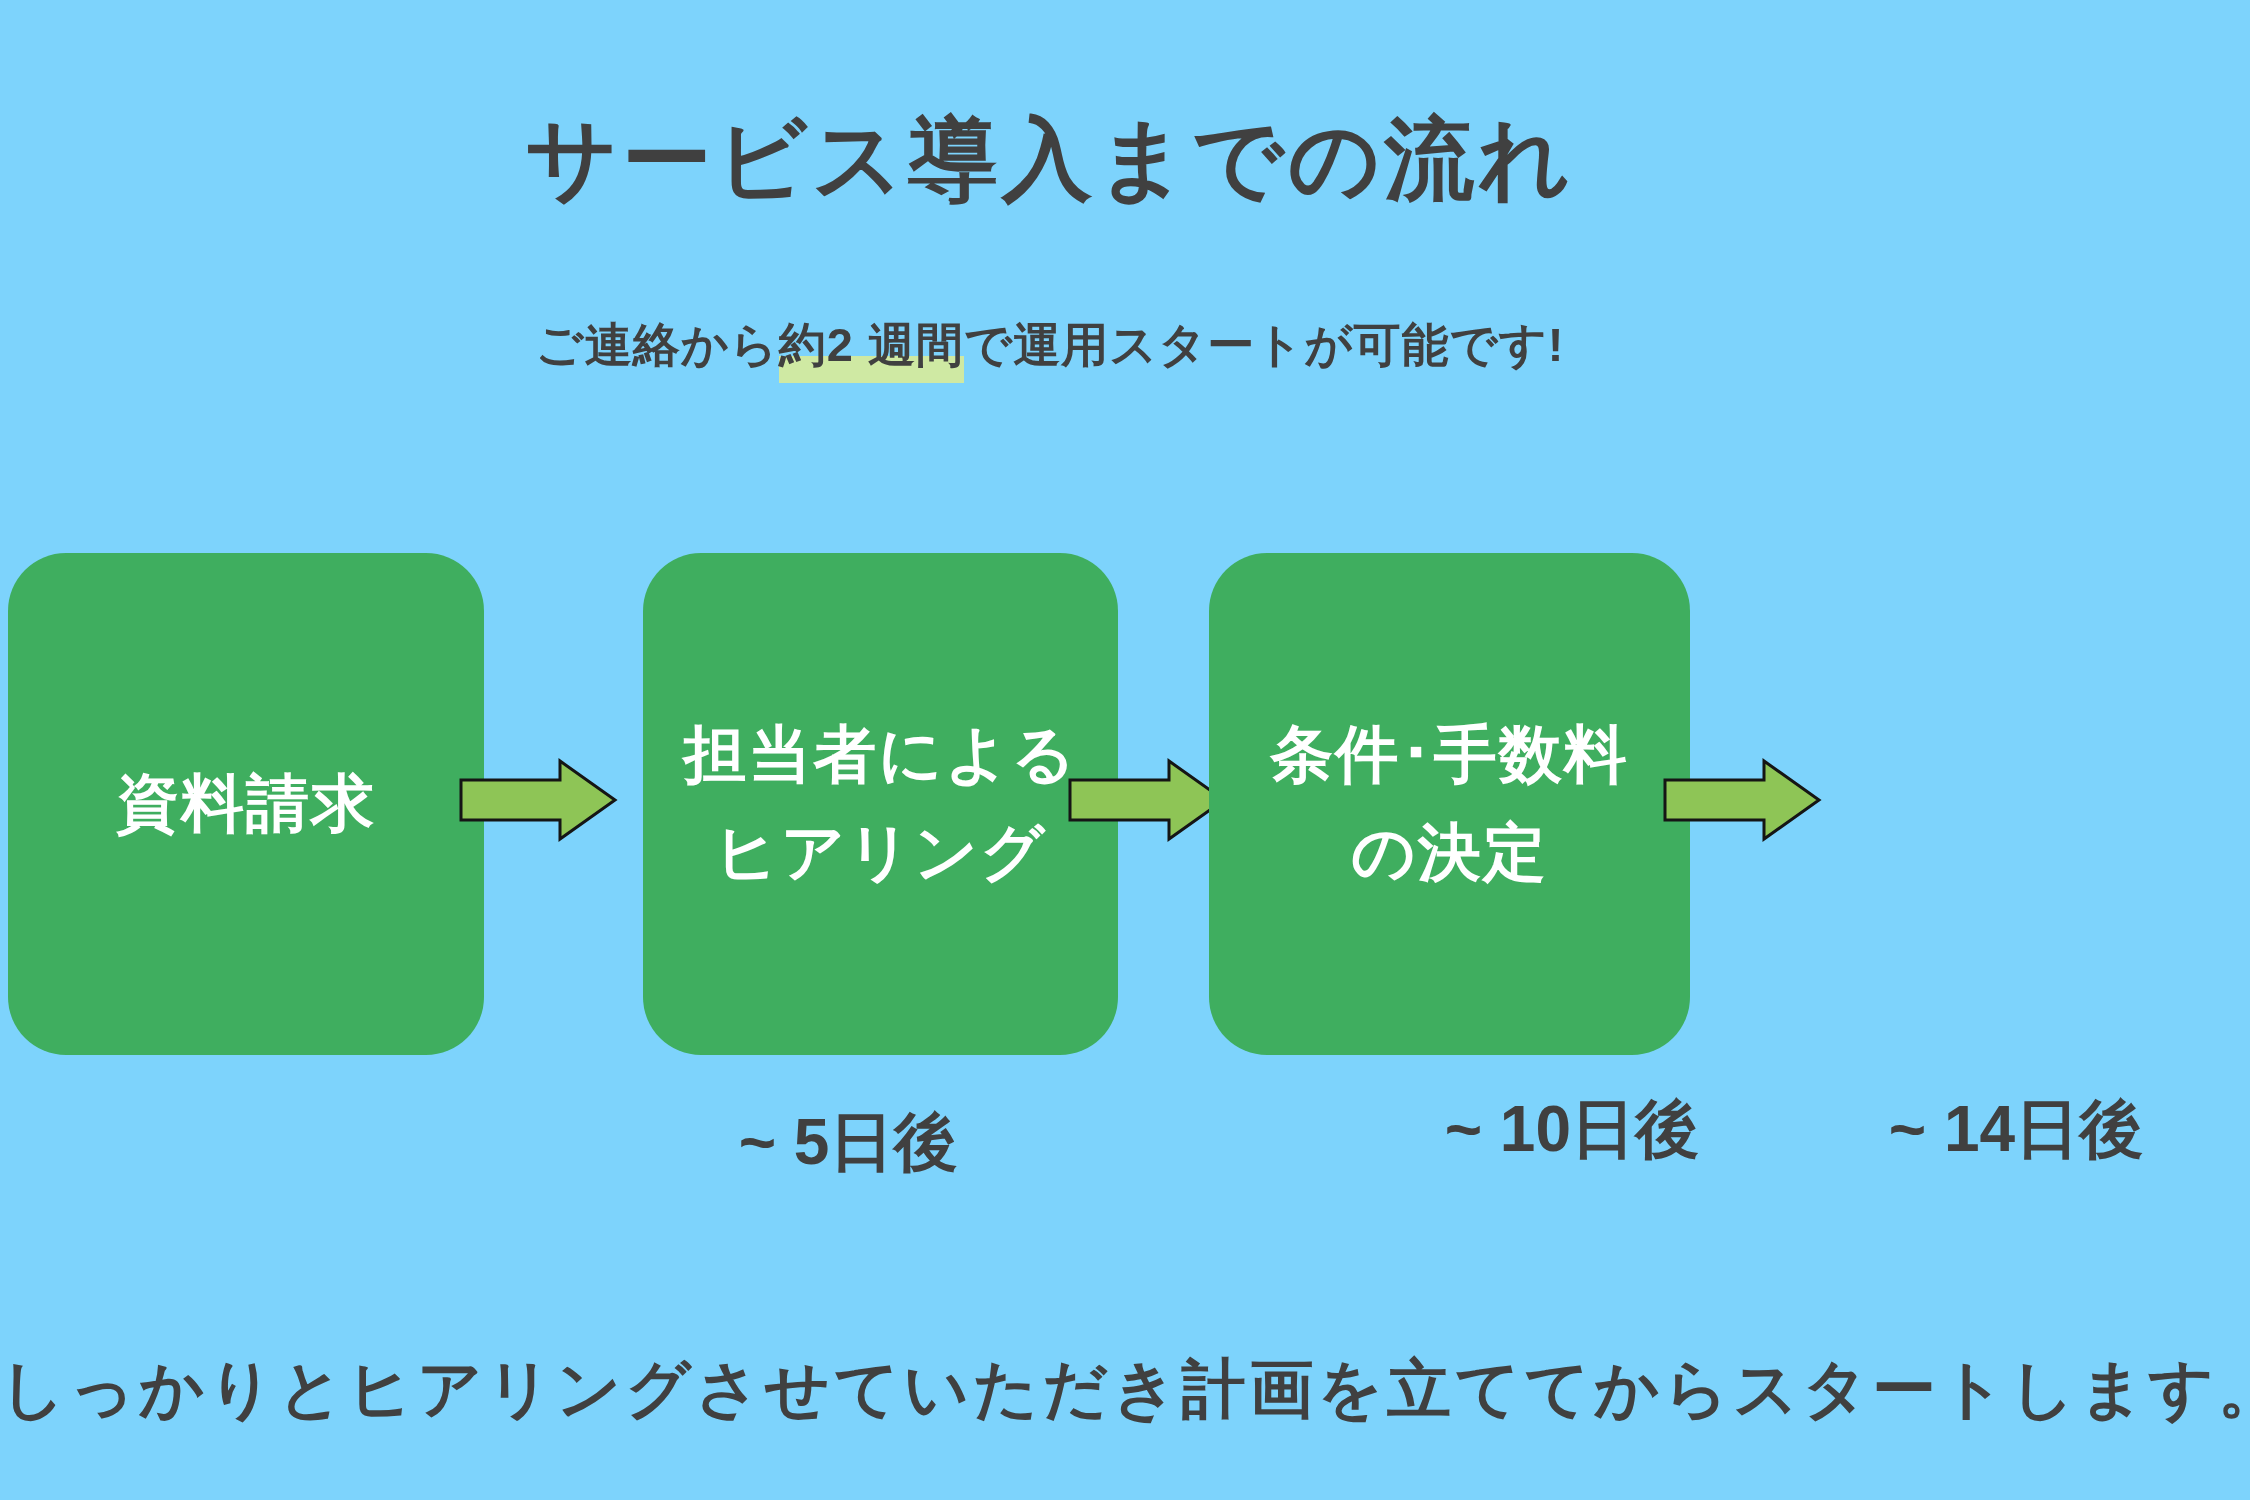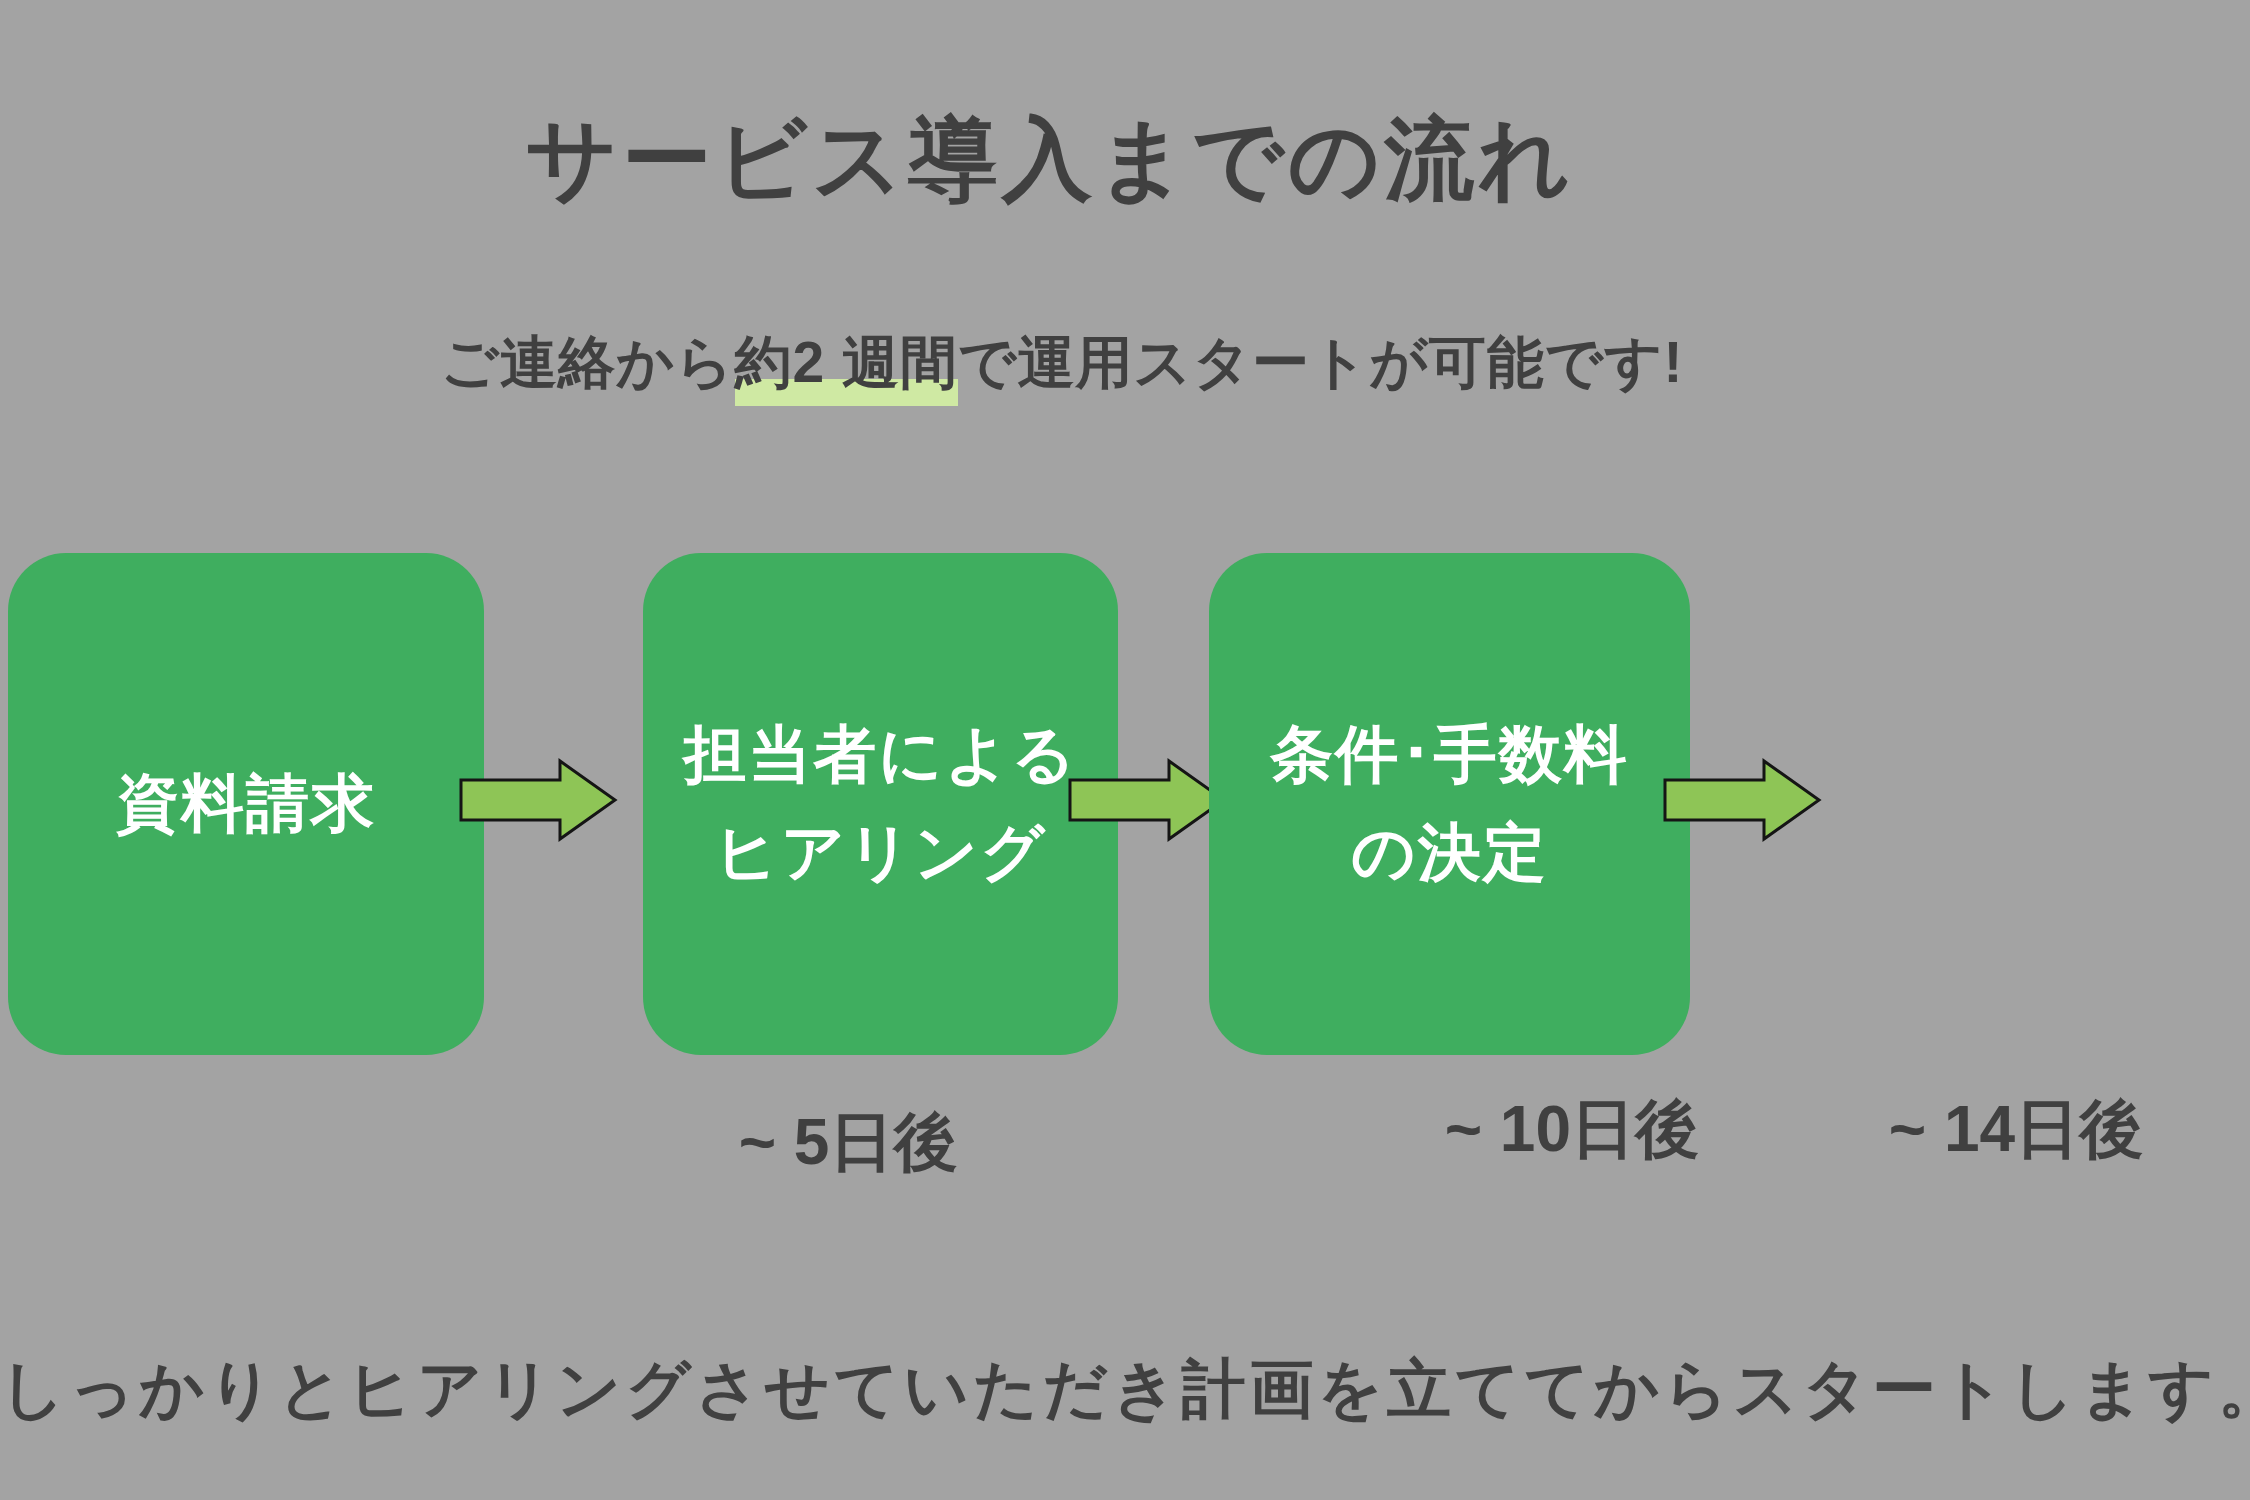--- a/index.html
+++ b/index.html
@@ -5,21 +5,21 @@
   html, body {
     margin: 0;
     padding: 0;
     background: #ffffff;
     font-family: "Liberation Sans", sans-serif;
   }
   .page {
     position: relative;
     width: 2250px;
     height: 1500px;
-    background: #a3a3a3;
+    background: #7dd3fc;
     overflow: hidden;
   }
 
   
   .title {
     position: absolute;
     top: 112px;
     left: 0;
     width: 2100px;
     margin: 0;
@@ -28,23 +28,23 @@
     line-height: 1.05;
     font-weight: bold;
     letter-spacing: 4px;
     color: var(--text-dark, #404040);
   }
   .subtitle {
     position: absolute;
     top: 318px;
     left: 0;
     width: 2100px;
-    margin: 12px;
+    margin: 0;
     text-align: center;
-    font-size: 57px;
+    font-size: 47px;
     line-height: 1.15;
     font-weight: bold;
     letter-spacing: 1px;
     color: var(--text-dark, #404040);
     white-space: nowrap;
   }
   .hl {
     background: linear-gradient(to top,
       var(--highlight-green, #cfe9a3) 0px,
       var(--highlight-green, #cfe9a3) 27px,

